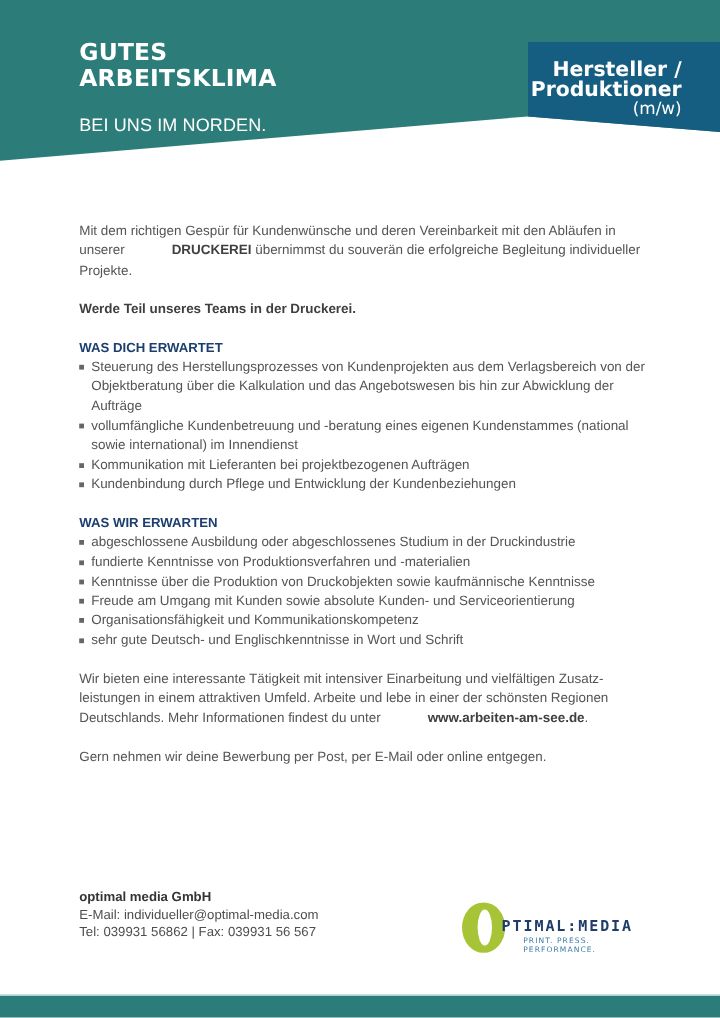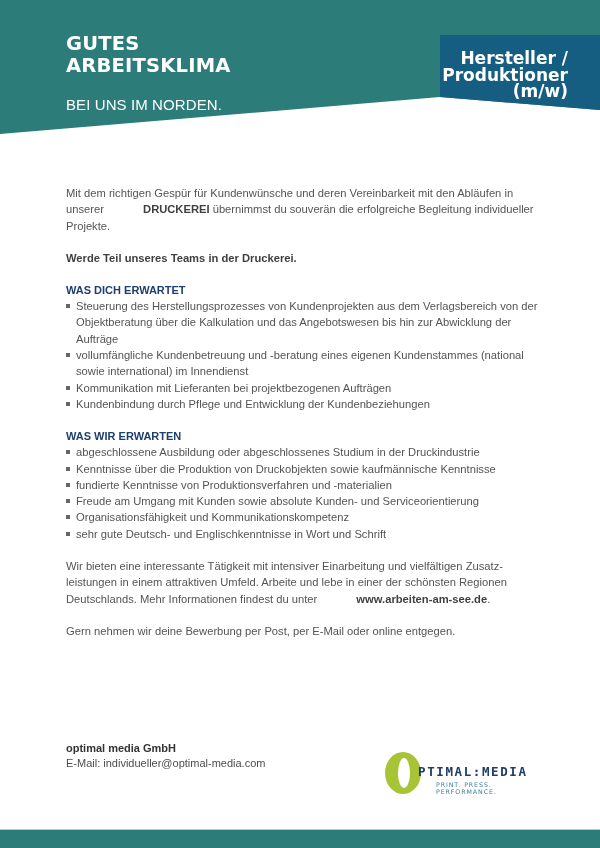--- a/index.html
+++ b/index.html
@@ -18,21 +18,21 @@
     font-size: 19.5px; line-height: 22px; letter-spacing: 0.2px; margin: 0;
   }
   .headline .h2 {
     font-size: 15px; line-height: 18px; margin-top: 19px; letter-spacing: 0.1px;
   }
   .jobbox {
     position: absolute; right: 32px; top: 50px; text-align: right; color: #fff;
     font-family: "DejaVu Sans", sans-serif; font-weight: bold;
   }
   .jobbox .j1, .jobbox .j2 { font-size: 17px; line-height: 17px; }
-  .jobbox .j3 { font-size: 17px; line-height: 14px; font-weight: bold; }
+  .jobbox .j3 { font-size: 14px; line-height: 14px; font-weight: normal; }
 
   .content {
     position: absolute; left: 66px; top: 169px; width: 480px;
     font-size: 11.2px; line-height: 16.3px;
   }
   .content p { margin: 0; }
   .gap { height: 16px; }
   .bold { font-weight: bold; color: #3f3f3f; margin-left: 36px; }
   .section-title {
     color: #1c3f6e; font-weight: bold; font-size: 11px; margin: 0; line-height: 16px;
@@ -90,36 +90,37 @@
     <li>Steuerung des Herstellungsprozesses von Kundenprojekten aus dem Verlagsbereich von der Objektberatung über die Kalkulation und das Angebotswesen bis hin zur Abwicklung der Aufträge</li>
     <li>vollumfängliche Kundenbetreuung und -beratung eines eigenen Kundenstammes (national sowie international) im Innendienst</li>
     <li>Kommunikation mit Lieferanten bei projektbezogenen Aufträgen</li>
     <li>Kundenbindung durch Pflege und Entwicklung der Kundenbeziehungen</li>
   </ul>
   <div class="gap"></div>
 
   <p class="section-title">WAS WIR ERWARTEN</p>
   <ul class="bullets">
     <li>abgeschlossene Ausbildung oder abgeschlossenes Studium in der Druckindustrie</li>
+    <li>fundierte Kenntnisse von Produktionsverfahren und -materialien</li>
     <li>Kenntnisse über die Produktion von Druckobjekten sowie kaufmännische Kenntnisse</li>
-    <li>fundierte Kenntnisse von Produktionsverfahren und -materialien</li>
     <li>Freude am Umgang mit Kunden sowie absolute Kunden- und Serviceorientierung</li>
     <li>Organisationsfähigkeit und Kommunikationskompetenz</li>
     <li>sehr gute Deutsch- und Englischkenntnisse in Wort und Schrift</li>
   </ul>
   <div class="gap"></div>
 
   <p><span>Wir bieten eine interessante Tätigkeit mit intensiver Einarbeitung und vielfältigen Zusatz-leistungen in einem attraktiven Umfeld. Arbeite und lebe in einer der schönsten Regionen Deutschlands. Mehr Informationen findest du unter </span><span class="bold">www.arbeiten-am-see.de</span><span>.</span></p>
   <div class="gap"></div>
   <p>Gern nehmen wir deine Bewerbung per Post, per E-Mail oder online entgegen.</p>
 </div>
 
 <div class="footer-contact">
   <div class="company">optimal media GmbH</div>
   <div>E-Mail: individueller@optimal-media.com</div>
+  <div>Tel: 039931 56862 | Fax: 039931 56 567</div>
 </div>
 
 <div class="logo">
   <svg class="logo-o" width="40" height="44" viewBox="0 0 40 44" xmlns="http://www.w3.org/2000/svg">
     <ellipse cx="19" cy="22" rx="18" ry="21" fill="#a6c436"></ellipse>
     <ellipse cx="20" cy="22" rx="6" ry="15" fill="#ffffff"></ellipse>
   </svg>
   <div class="logo-name">PTIMAL:MEDIA</div>
   <div class="logo-tag">PRINT. PRESS. PERFORMANCE.</div>
 </div>

